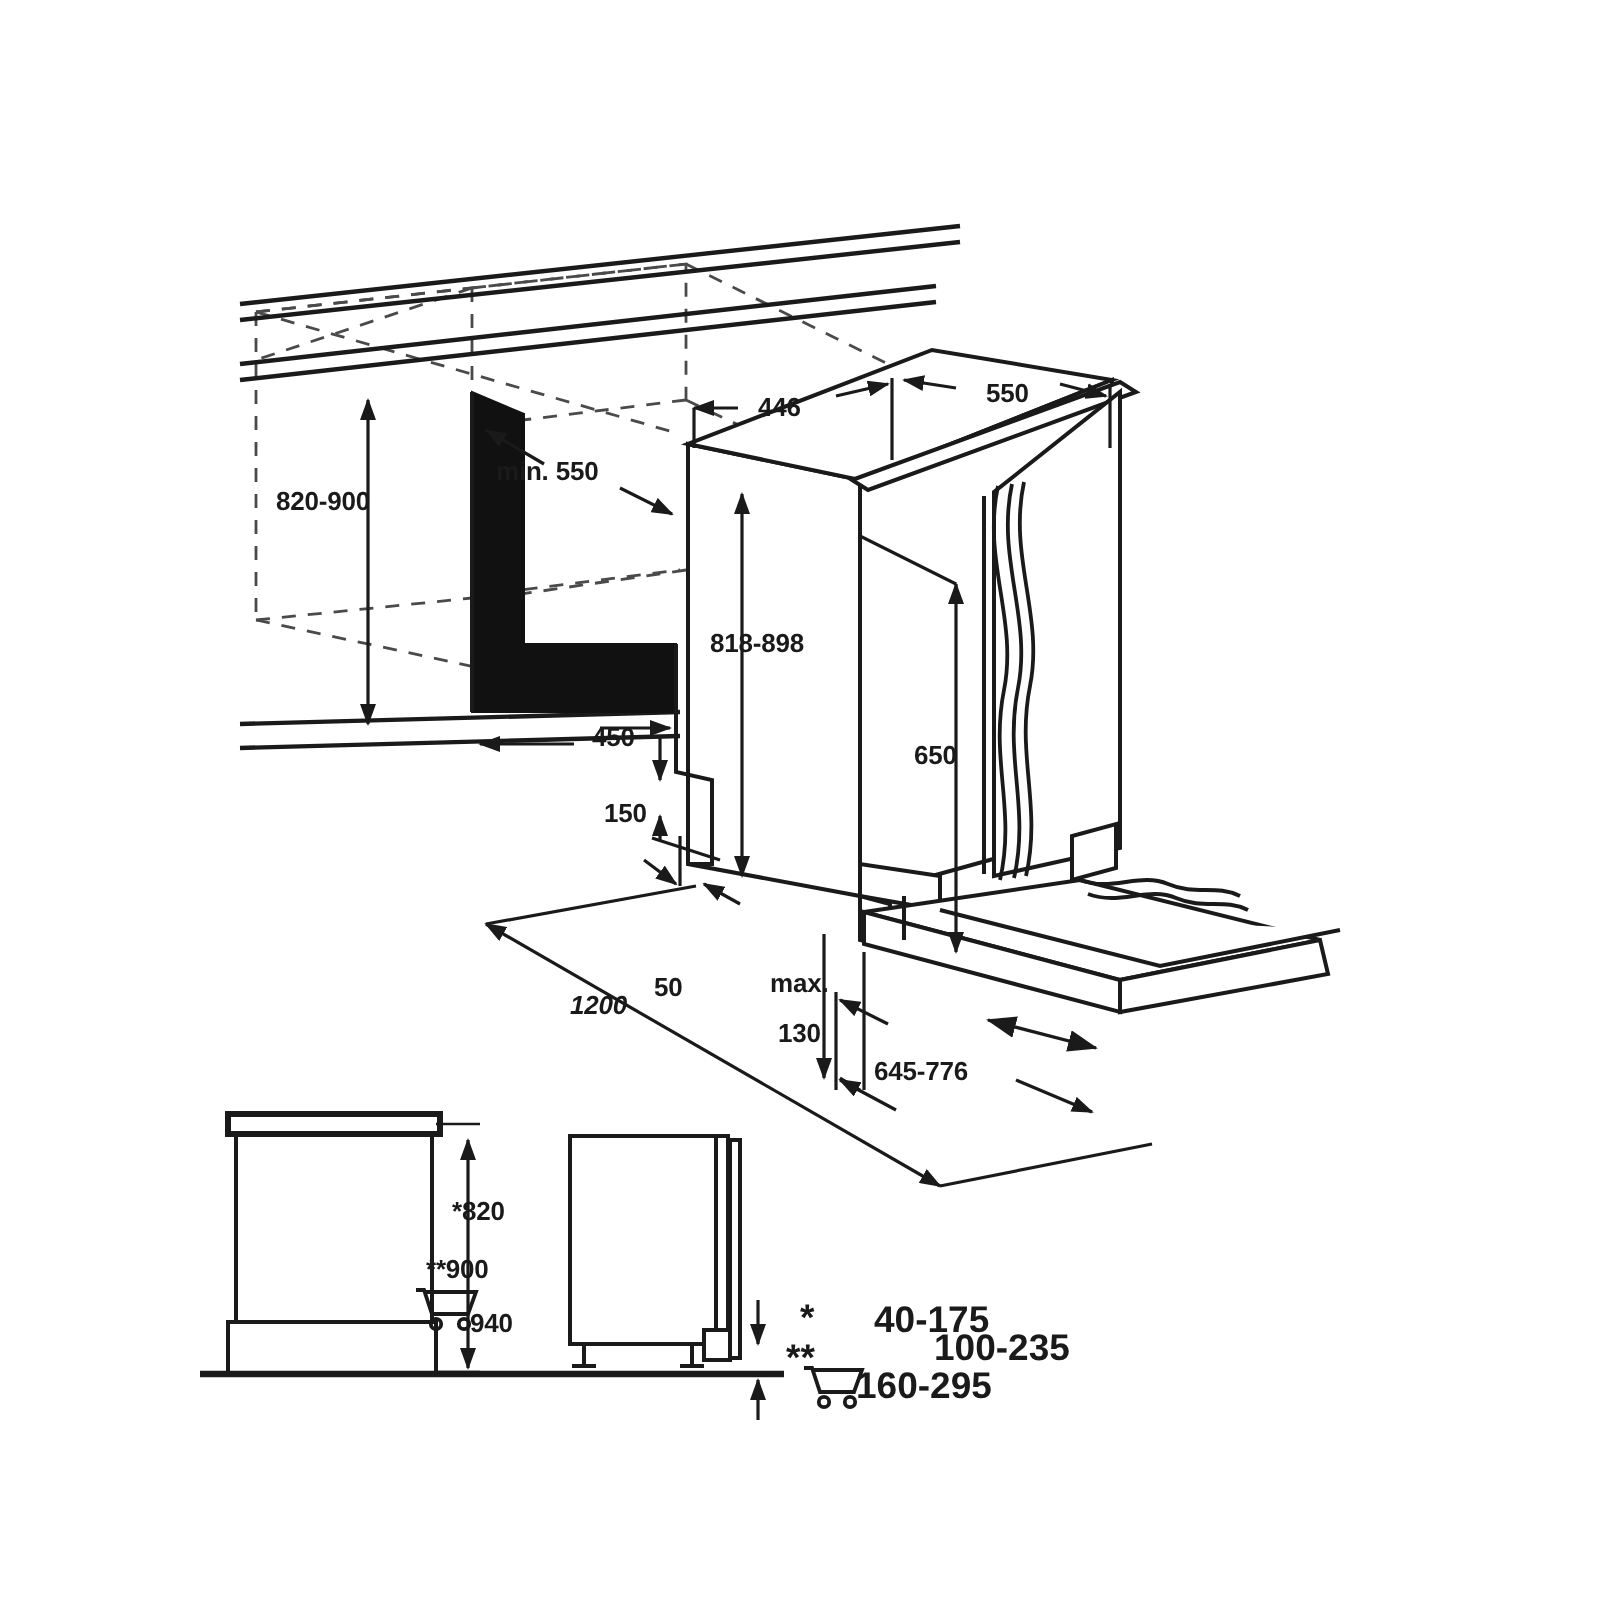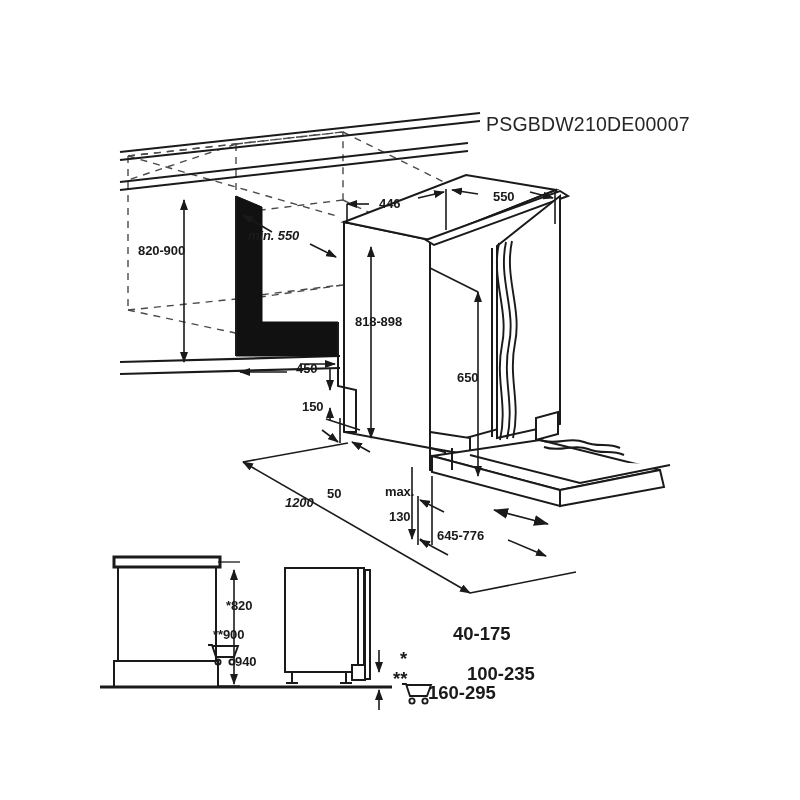--- a/index.html
+++ b/index.html
@@ -267,39 +267,38 @@
     </g>
 
     <g stroke="#1a1a1a" stroke-width="1.9" fill="none">
       <path d="M402,684 L406,684 L410,696 L427,696 L431,685 L407,685"></path>
       <circle cx="412" cy="701" r="2.6"></circle>
       <circle cx="425" cy="701" r="2.6"></circle>
     </g>
 
   </svg>
 
-  <div class="doc-code">PSGBDW210DE00007</div>
 
   <div class="dim" style="left:138px; top:243px;">820-900</div>
-  <div class="dim" style="left:248px; top:228px;font-style:italic;">min. 550</div>
+  <div class="dim" style="left:248px; top:228px;">min. 550</div>
   <div class="dim" style="left:257px; top:361px;margin-left:39px;">450</div>
   <div class="dim" style="left:379px; top:196px;">446</div>
   <div class="dim" style="left:493px; top:189px;">550</div>
   <div class="dim" style="left:355px; top:314px;">818-898</div>
   <div class="dim" style="left:457px; top:370px;">650</div>
   <div class="dim" style="left:302px; top:399px;">150</div>
   <div class="dim" style="left:327px; top:486px;">50</div>
   <div class="dim" style="left:285px; top:495px;font-style:italic;">1200</div>
   <div class="dim" style="left:385px; top:484px;">max.</div>
   <div class="dim" style="left:389px; top:509px;">130</div>
   <div class="dim" style="left:437px; top:528px;">645-776</div>
 
   <div class="dim" style="left:226px; top:598px;">*820</div>
   <div class="dim" style="left:213px; top:627px;">**900</div>
   <div class="dim" style="left:235px; top:654px;">940</div>
 
   <div class="legend-line" style="left:400px; top:648px;">*</div>
-  <div class="legend-line" style="left:437px; top:623px;margin-left:16px;">40-175</div>
+  <div class="legend-line" style="left:437px; top:649px;">40-175</div>
   <div class="legend-line" style="left:393px; top:668px;">**</div>
   <div class="legend-line" style="left:425px; top:663px;margin-left:42px;">100-235</div>
   <div class="legend-line" style="left:428px; top:682px;">160-295</div>
 
 </div>
 
 </body></html>

